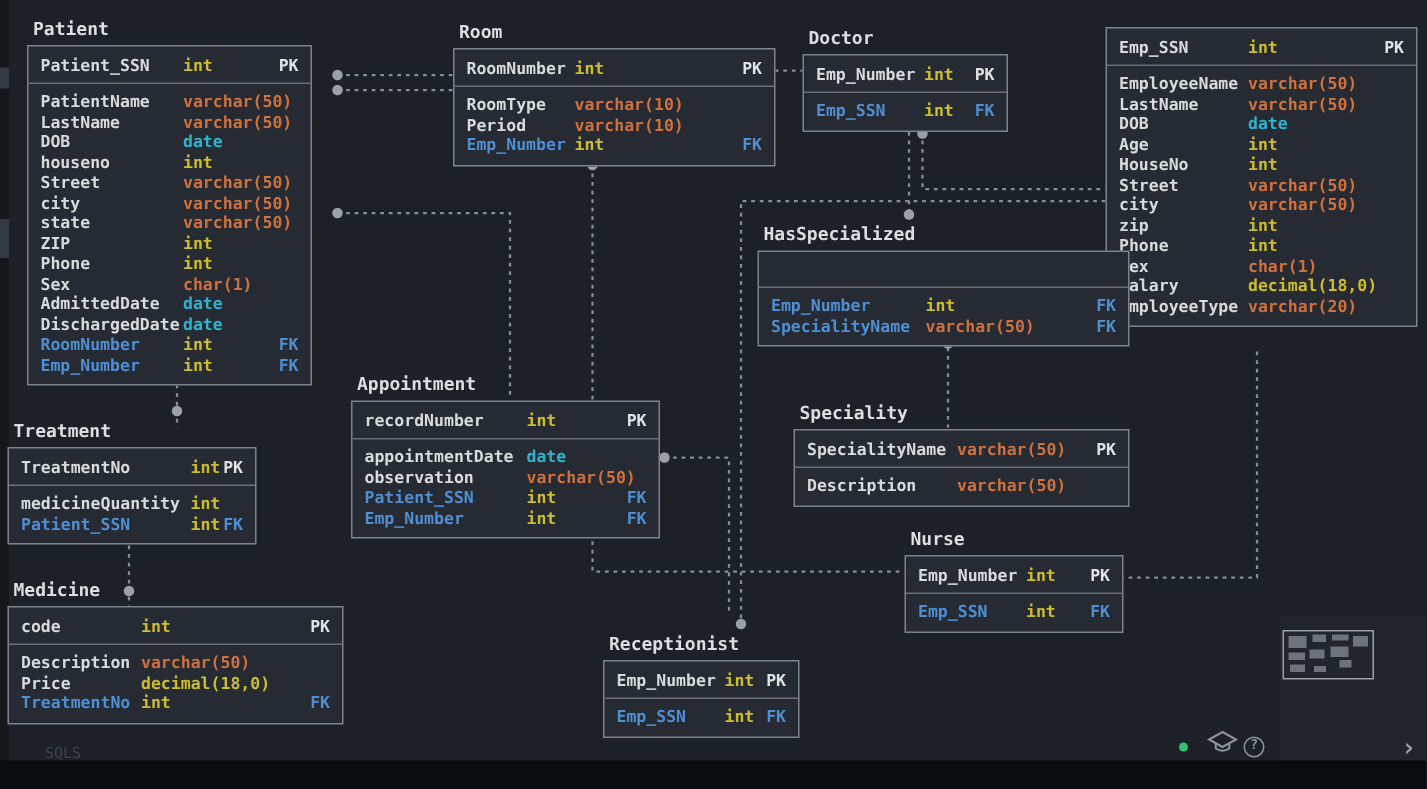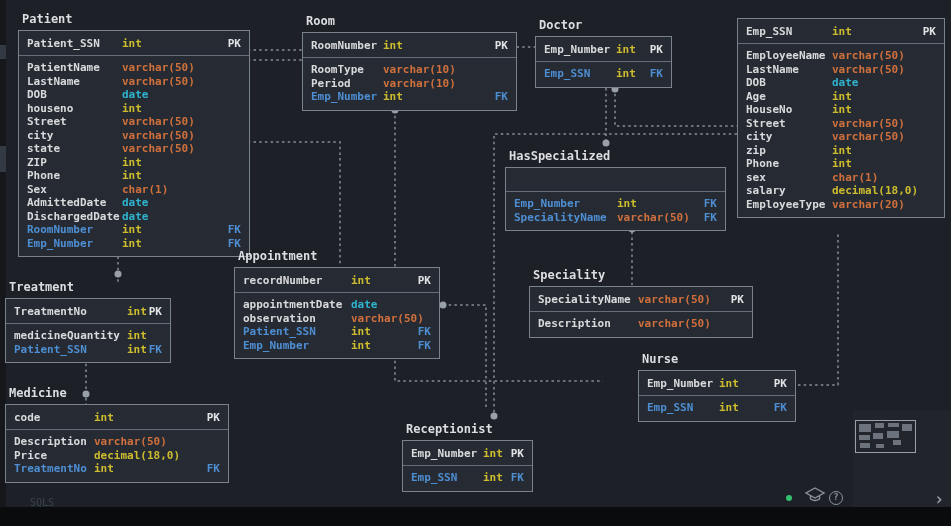--- a/index.html
+++ b/index.html
@@ -83,21 +83,21 @@
   <circle cx="606" cy="143" r="3.5"></circle>
   <circle cx="494" cy="416" r="3.5"></circle>
   <circle cx="443" cy="305" r="3.5"></circle>
   <circle cx="395" cy="110" r="3.5"></circle>
   <circle cx="118" cy="274" r="3.5"></circle>
   <circle cx="86" cy="394" r="3.5"></circle>
   <circle cx="632" cy="229" r="3.5"></circle>
   <circle cx="742" cy="385" r="3.5"></circle>
 </svg>
 
-<div class="tbl" style="left:18px;top:10px;width:232px;--nw:95px">
+<div class="tbl" style="left:18px;top:10px;width:190px;--nw:95px">
   <div class="tbl-title">Patient</div>
   <div class="tbl-box">
     <div class="tbl-hdr">
         <div class="row">
           <span class="fname">Patient_SSN</span>
           <span class="ftype t-yellow">int</span>
           <span class="fkey">PK</span>
         </div>
       </div>
     <div class="tbl-body">
@@ -292,21 +292,21 @@
         </div>
         <div class="row">
           <span class="fname">EmployeeType</span>
           <span class="ftype t-orange">varchar(20)</span>
           <span class="fkey"></span>
         </div>
       </div>
   </div>
 </div>
 
-<div class="tbl" style="left:505px;top:147px;width:221px;--nw:103px">
+<div class="tbl" style="left:505px;top:147px;width:248px;--nw:103px">
   <div class="tbl-title">HasSpecialized</div>
   <div class="tbl-box">
     <div class="tbl-hdr"></div>
     <div class="tbl-body">
         <div class="row">
           <span class="fname blue">Emp_Number</span>
           <span class="ftype t-yellow">int</span>
           <span class="fkey blue">FK</span>
         </div>
         <div class="row">
@@ -391,21 +391,21 @@
     <div class="tbl-body">
         <div class="row">
           <span class="fname">Description</span>
           <span class="ftype t-orange">varchar(50)</span>
           <span class="fkey"></span>
         </div>
       </div>
   </div>
 </div>
 
-<div class="tbl" style="left:638px;top:350px;width:158px;--nw:72px">
+<div class="tbl" style="left:603px;top:350px;width:146px;--nw:72px">
   <div class="tbl-title">Nurse</div>
   <div class="tbl-box">
     <div class="tbl-hdr">
         <div class="row">
           <span class="fname">Emp_Number</span>
           <span class="ftype t-yellow">int</span>
           <span class="fkey">PK</span>
         </div>
       </div>
     <div class="tbl-body">

